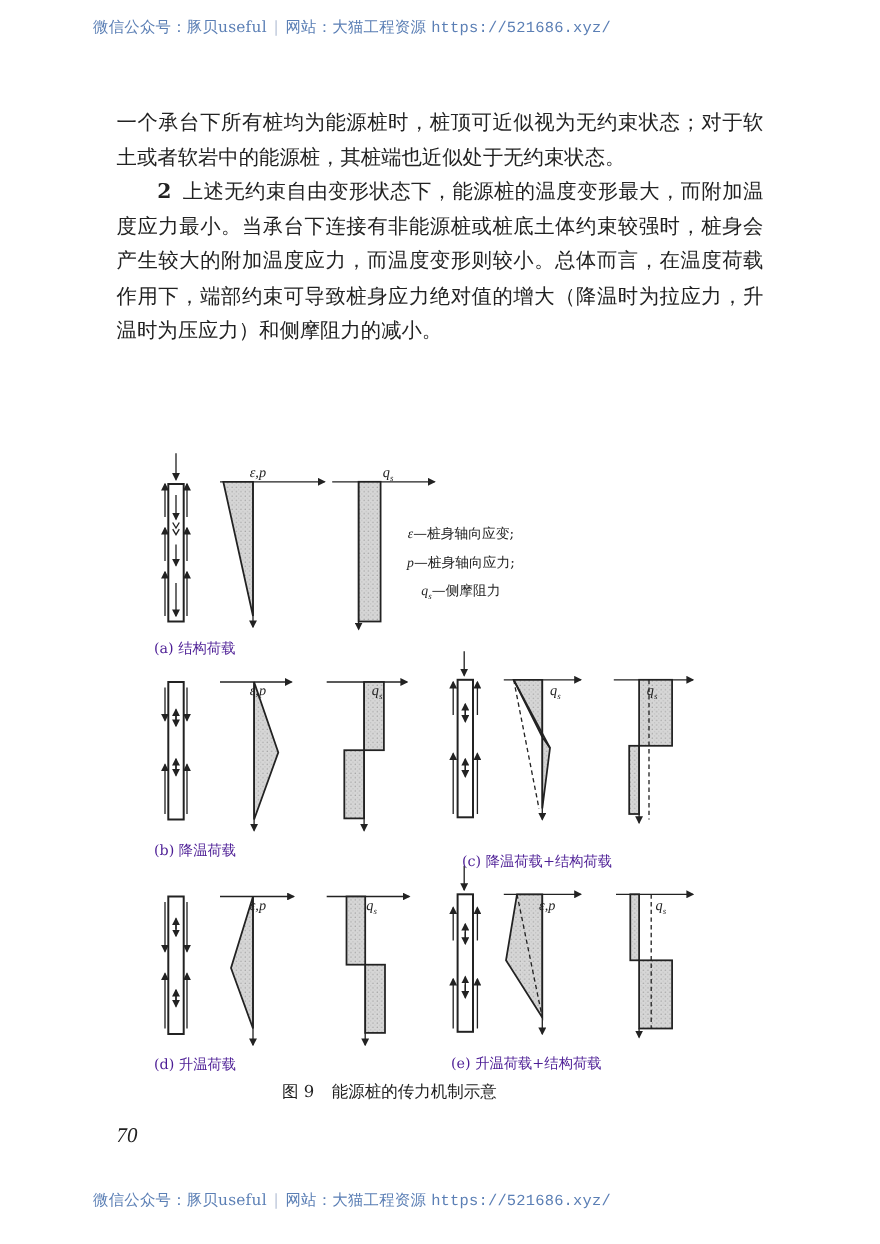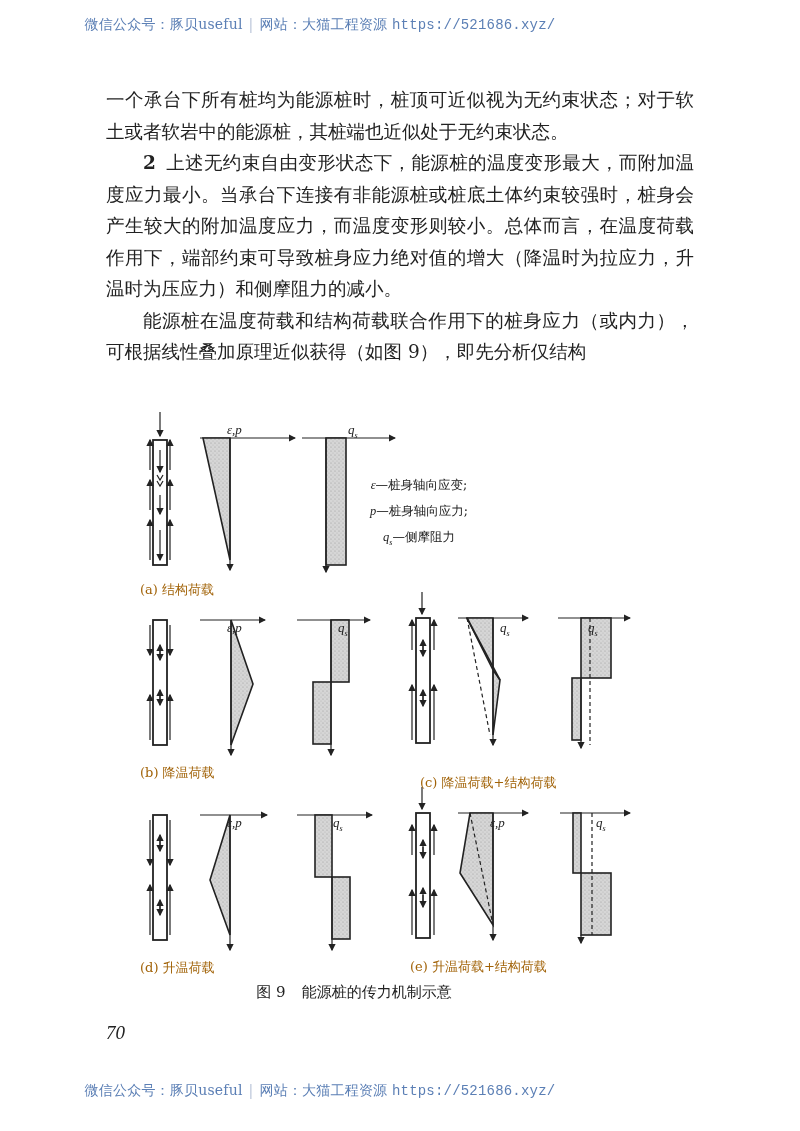--- a/index.html
+++ b/index.html
@@ -11,39 +11,38 @@
   .watermark .mono { font-family: "Liberation Mono", "DejaVu Sans Mono", monospace; }
   .watermark .sep { color: #b8c4d8; margin: 0 6px; }
   .wm-top { top: 16px; }
   .wm-bottom { top: 1082px; }
   .body-text { position: absolute; left: 106px; width: 588px; font-size: 18.5px; line-height: 31.5px; }
   .body-text p { margin: 0; text-align: justify; text-align-last: auto; }
   .indent { text-indent: 37px; }
   .num { font-weight: bold; margin-right: 10px; }
   .figure { position: absolute; left: 130px; top: 410px; width: 520px; height: 560px; }
   .figure svg { position: absolute; left: 0; top: 0; }
-  .sublabel { position: absolute; font-size: 13px; font-family: "DejaVu Serif", serif; color: #a16207; white-space: nowrap; }
+  .sublabel { position: absolute; font-size: 13px; font-family: "DejaVu Serif", serif; color: #4c1d95; white-space: nowrap; }
   .axis-label { position: absolute; font-size: 13px; font-style: italic; font-family: "Liberation Serif", serif; margin-top: 20px; }
   .legend { position: absolute; left: 240px; top: 62px; font-size: 12.5px; line-height: 26px; text-align: center; }
   .legend .sym { font-style: italic; font-family: "Liberation Serif", serif; }
   .caption { position: absolute; left: 0; width: 708px; top: 983px; text-align: center; font-size: 15px; }
   .caption .fig-no { margin-right: 16px; }
   .page-no { position: absolute; left: 106px; top: 1022px; font-size: 19px; font-style: italic; font-family: "Liberation Serif", serif; }
 </style>
 </head>
 <body>
 
 <div class="watermark wm-top">
   <span>微信公众号：豚贝useful</span><span class="sep">|</span><span>网站：大猫工程资源</span> <span class="mono">https://521686.xyz/</span>
 </div>
 
-<div class="body-text" style="top:84px;">
+<div class="body-text" style="top:96px;">
   <p>一个承台下所有桩均为能源桩时，桩顶可近似视为无约束状态；对于软土或者软岩中的能源桩，其桩端也近似处于无约束状态。</p>
   <p class="indent"><span class="num">2</span><span>上述无约束自由变形状态下，能源桩的温度变形最大，而附加温度应力最小。当承台下连接有非能源桩或桩底土体约束较强时，桩身会产生较大的附加温度应力，而温度变形则较小。总体而言，在温度荷载作用下，端部约束可导致桩身应力绝对值的增大（降温时为拉应力，升温时为压应力）和侧摩阻力的减小。</span></p>
-  <p class="indent">能源桩在温度荷载和结构荷载联合作用下的桩身应力（或内力），可根据线性叠加原理近似获得（如图 9），即先分析仅结构</p>
 </div>
 
 <div class="figure">
   <svg width="520" height="560" viewBox="0 0 520 560">
     <defs>
       <marker id="ah" markerWidth="6" markerHeight="6" refX="5" refY="3" orient="auto">
           <path d="M0,0 L6,3 L0,6 z" fill="#222"></path>
         </marker>
       <pattern id="dots" width="4" height="4" patternUnits="userSpaceOnUse">
         <rect width="4" height="4" fill="#d6d6d6"></rect>

